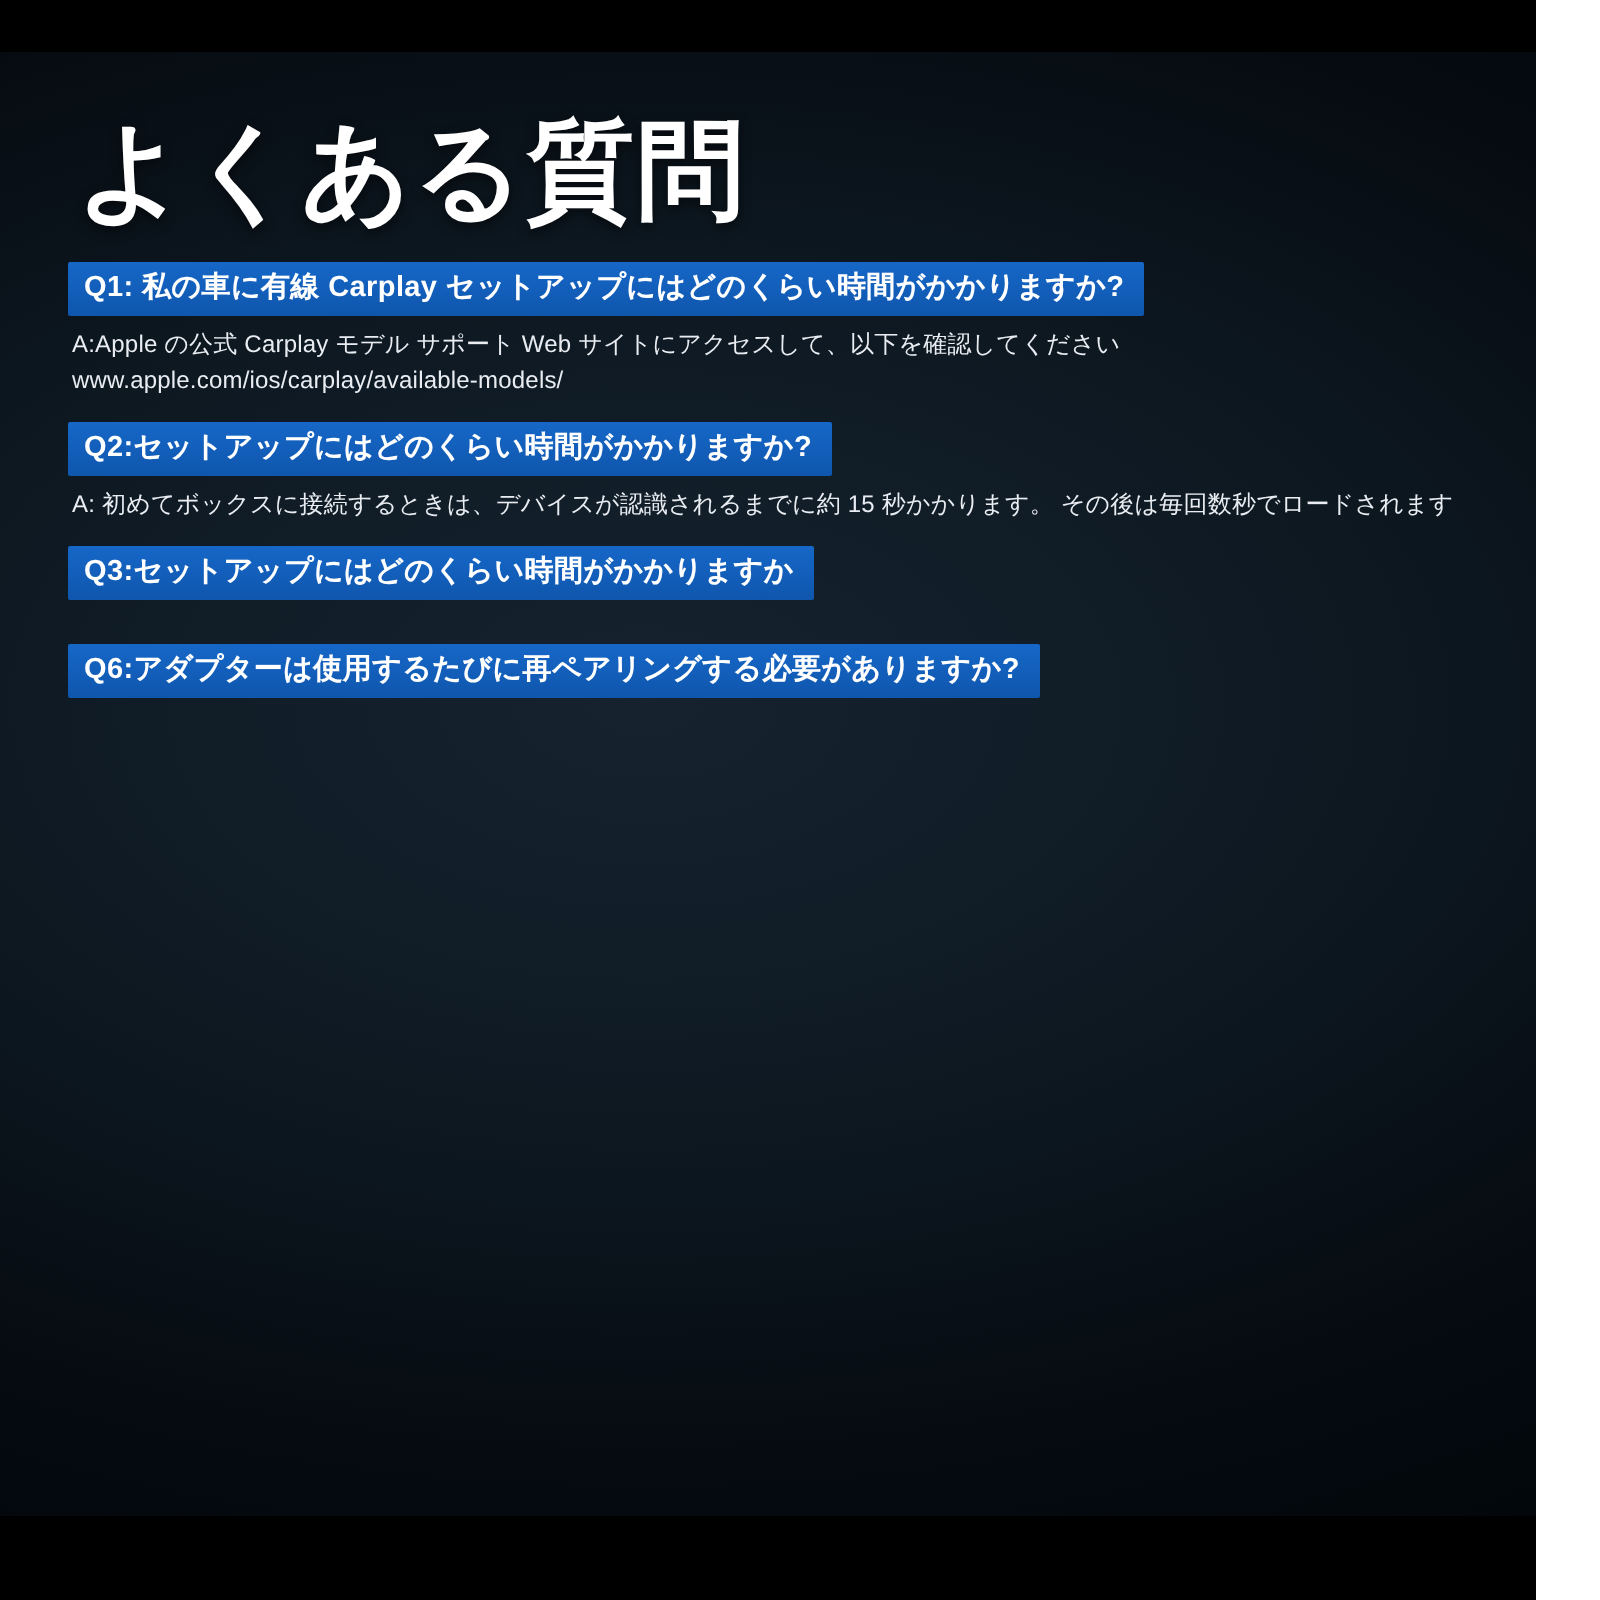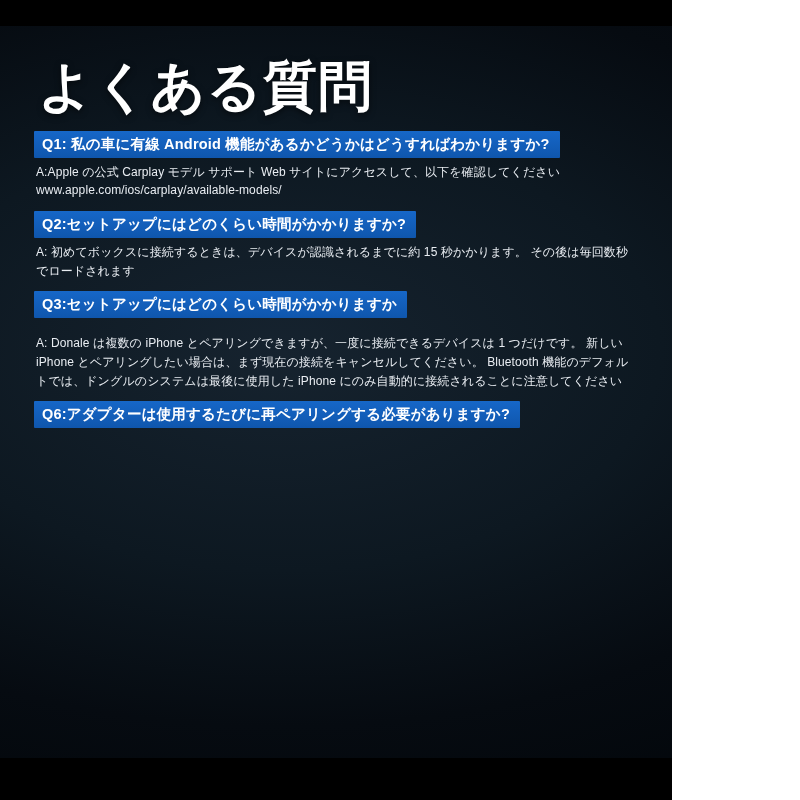--- a/index.html
+++ b/index.html
@@ -8,21 +8,21 @@
   }
   body {
     width: 800px;
     height: 800px;
     background: #ffffff;
     font-family: "Liberation Sans", "DejaVu Sans", sans-serif;
     overflow: hidden;
   }
   #page {
     position: relative;
-    width: 672px;
+    width: 768px;
     height: 800px;
     background: radial-gradient(ellipse 900px 520px at 42% 44%, #16232f 0%, #0d1821 42%, #060b11 72%, #02060a 100%);
     box-sizing: border-box;
     padding: 58px 34px 30px 34px;
     color: #ffffff;
   }
   #page::before {
     content: "";
     position: absolute;
     left: 0; top: 0; right: 0;
@@ -78,36 +78,35 @@
 </head>
 <body>
 
 <div id="page">
 
   <h1 class="title">よくある質問</h1>
 
   <div class="faq-list">
 
     <div class="faq-item">
-      <div class="q-bar">Q1: 私の車に有線 Android 機能があるかどうかはどうすればわかりますか?</div>
+      <div class="q-bar">Q1: 私の車に有線 Carplay セットアップにはどのくらい時間がかかりますか?</div>
       <div class="answer">A:Apple の公式 Carplay モデル サポート Web サイトにアクセスして、以下を確認してください www.apple.com/ios/carplay/available-models/</div>
     </div>
 
     <div class="faq-item">
       <div class="q-bar">Q2:セットアップにはどのくらい時間がかかりますか?</div>
       <div class="answer">A: 初めてボックスに接続するときは、デバイスが認識されるまでに約 15 秒かかります。 その後は毎回数秒でロードされます</div>
     </div>
 
     <div class="faq-item">
       <div class="q-bar">Q3:セットアップにはどのくらい時間がかかりますか</div>
     </div>
 
 
     <div class="faq-item">
-      <div class="answer">A: Donale は複数の iPhone とペアリングできますが、一度に接続できるデバイスは 1 つだけです。 新しい iPhone とペアリングしたい場合は、まず現在の接続をキャンセルしてください。 Bluetooth 機能のデフォルトでは、ドングルのシステムは最後に使用した iPhone にのみ自動的に接続されることに注意してください</div>
     </div>
 
     <div class="faq-item">
       <div class="q-bar">Q6:アダプターは使用するたびに再ペアリングする必要がありますか?</div>
     </div>
 
   </div>
 </div>
 
 </body></html>

